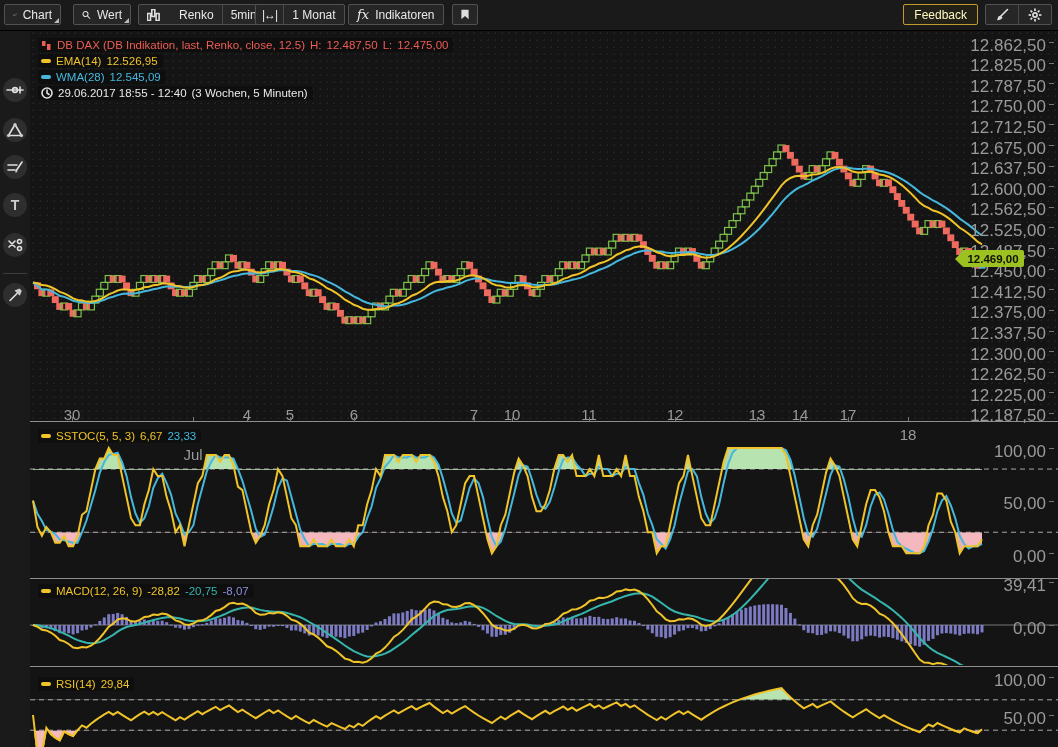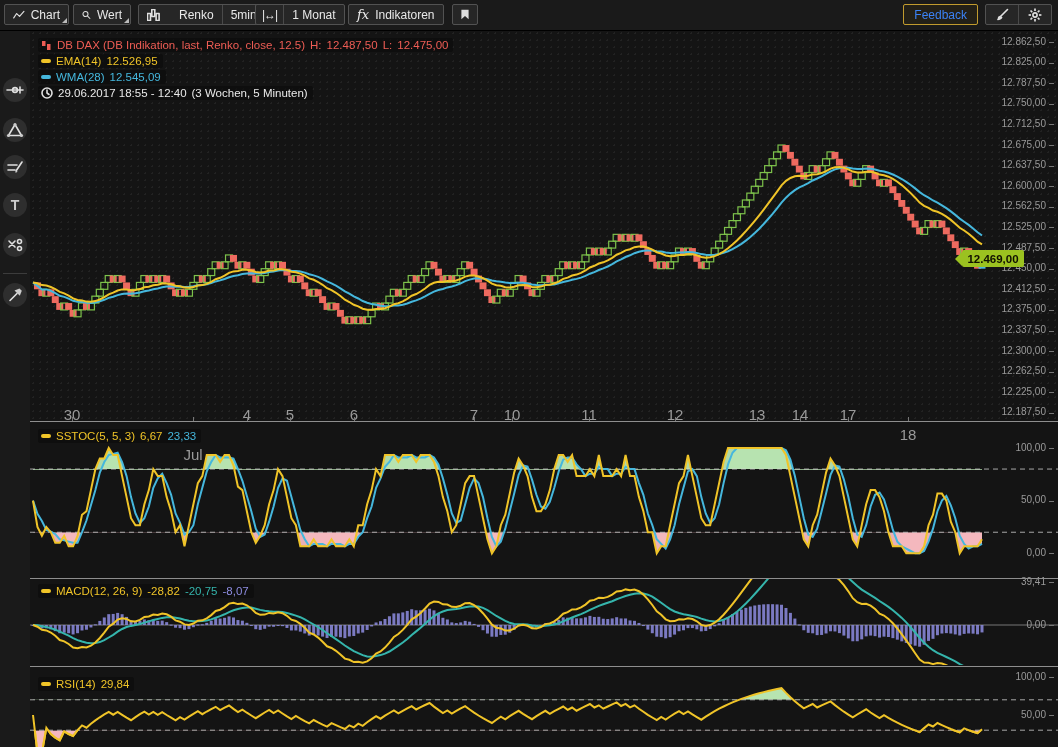--- a/index.html
+++ b/index.html
@@ -6,47 +6,47 @@
   body{font-family:"Liberation Sans",sans-serif;width:1058px;height:747px;position:relative;overflow:hidden;color:#ddd;-webkit-user-select:none;user-select:none;}
   
   .toolbar{position:absolute;left:0;top:0;width:1058px;height:30px;background:#1a1a1a;border-bottom:1px solid #000;z-index:30;}
   .tbtn{position:absolute;top:4px;height:21px;background:#262626;border:1px solid #525252;border-radius:2px;display:flex;align-items:center;gap:6px;padding:0 8px;font-size:12px;color:#e8e8e8;cursor:pointer;box-sizing:border-box;}
   .tbtn .corner{position:absolute;right:1px;bottom:1px;width:0;height:0;border-left:5px solid transparent;border-bottom:5px solid #bbb;}
   .tgroup{position:absolute;top:4px;height:21px;display:flex;align-items:stretch;background:#262626;border:1px solid #525252;border-radius:2px;box-sizing:border-box;}
   .tgroup .seg{display:flex;align-items:center;gap:19px;padding:0 8px;font-size:12px;color:#e8e8e8;cursor:pointer;position:relative;}
   .tgroup .seg + .seg{border-left:1px solid #4a4a4a;}
   .icon-stroke{stroke:#e0e0e0;fill:none;stroke-width:1.6;stroke-linecap:round;stroke-linejoin:round;}
   .fxit{font-family:"DejaVu Serif",serif;font-style:italic;font-size:13px;color:#eee;}
-  .feedback{position:absolute;top:4px;height:21px;background:rgba(64,50,14,.25);border:1px solid #c19b2e;border-radius:2px;color:#3b82f6;font-size:12px;display:flex;align-items:center;padding:0 10px;cursor:pointer;box-sizing:border-box;}
+  .feedback{position:absolute;top:4px;height:21px;background:rgba(64,50,14,.25);border:1px solid #c19b2e;border-radius:2px;color:#fef9c3;font-size:12px;display:flex;align-items:center;padding:0 10px;cursor:pointer;box-sizing:border-box;}
   
   .sidebar{position:absolute;left:0;top:30px;width:30px;height:717px;background:#1a1a1a;z-index:25;}
   .tool{position:absolute;left:3px;width:24px;height:24px;border-radius:50%;background:#2e2e2e;display:flex;align-items:center;justify-content:center;cursor:pointer;}
   .sb-div{position:absolute;left:3px;width:24px;height:1px;background:#3c3c3c;}
   
   .content{position:absolute;left:30px;top:30px;width:1028px;height:717px;background:#141414;}
   .dotgrid{position:absolute;left:0;top:0;width:1028px;height:392px;background-image:radial-gradient(#222 1px,transparent 1px);background-size:7px 7px;}
   svg.layer{position:absolute;left:0;top:0;pointer-events:none;}
   .sep{position:absolute;left:30px;width:1028px;height:1px;background:#8e8e8e;z-index:12;}
   
   .chip{position:absolute;display:flex;align-items:center;gap:5px;font-size:11.5px;background:rgba(12,12,12,.72);padding:1px 5px 1px 3px;border-radius:2px;z-index:10;white-space:nowrap;}
   .c-red{color:#ef5d55;} .c-yellow{color:#f0c428;} .c-blue{color:#45b7dd;} .c-teal{color:#35b5ac;} .c-purple{color:#8d8ce0;} .c-light{color:#e8e8e8;}
   .dash{display:inline-block;width:10px;height:4px;border-radius:2px;}
   
-  .plabel{position:absolute;left:958px;width:88px;text-align:right;font-size:10px;color:#9a9a9a;z-index:5;}
+  .plabel{position:absolute;left:958px;width:88px;text-align:right;font-size:17px;color:#9a9a9a;z-index:5;}
   .ptick{position:absolute;width:5px;height:1px;background:#777;z-index:5;}
   .dlabel{position:absolute;font-size:15px;color:#9a9a9a;transform:translateX(-50%);z-index:5;}
   .dtick{position:absolute;width:1px;height:4px;background:#777;z-index:5;}
   .pricepill{position:absolute;left:962px;width:62px;height:17px;background:#9bc220;color:#101000;font-size:11.5px;font-weight:bold;display:flex;align-items:center;justify-content:center;border-radius:2px;z-index:15;}
   .pricepill .arr{position:absolute;left:-7px;top:1.5px;width:0;height:0;border-top:7px solid transparent;border-bottom:7px solid transparent;border-right:7px solid #9bc220;}
 </style>
 </head>
 <body>
 
 <div class="toolbar">
-  <div class="tbtn" style="left:4px;width:65px;">
+  <div class="tbtn" style="left:4px;width:57px;">
     <svg width="16" height="12" viewBox="0 0 16 12">
         <polyline class="icon-stroke" points="1,10 5,4 9,8 15,1"></polyline>
       </svg>
     <span>Chart</span>
     <span class="corner"></span>
   </div>
   <div class="tbtn" style="left:73px;width:58px;">
     <svg width="14" height="14" viewBox="0 0 14 14">
         <circle class="icon-stroke" cx="5.5" cy="5.5" r="4"></circle>
         <line class="icon-stroke" x1="8.8" y1="8.8" x2="12.5" y2="12.5"></line>

